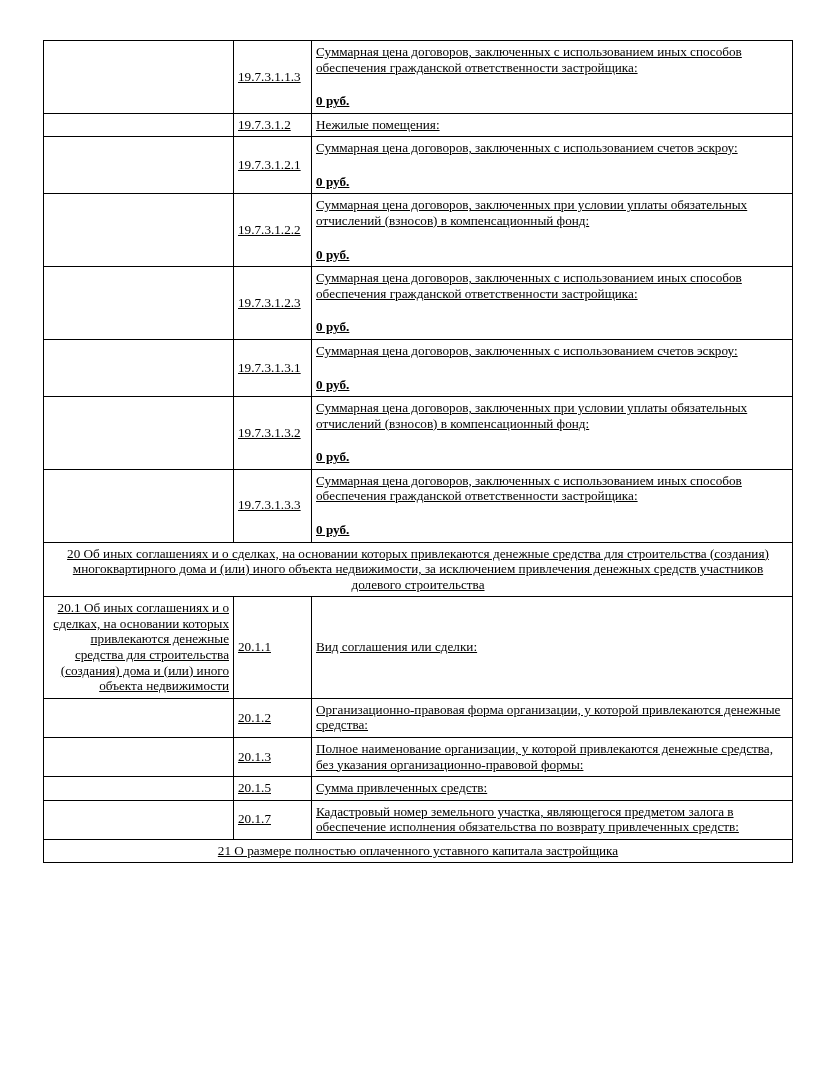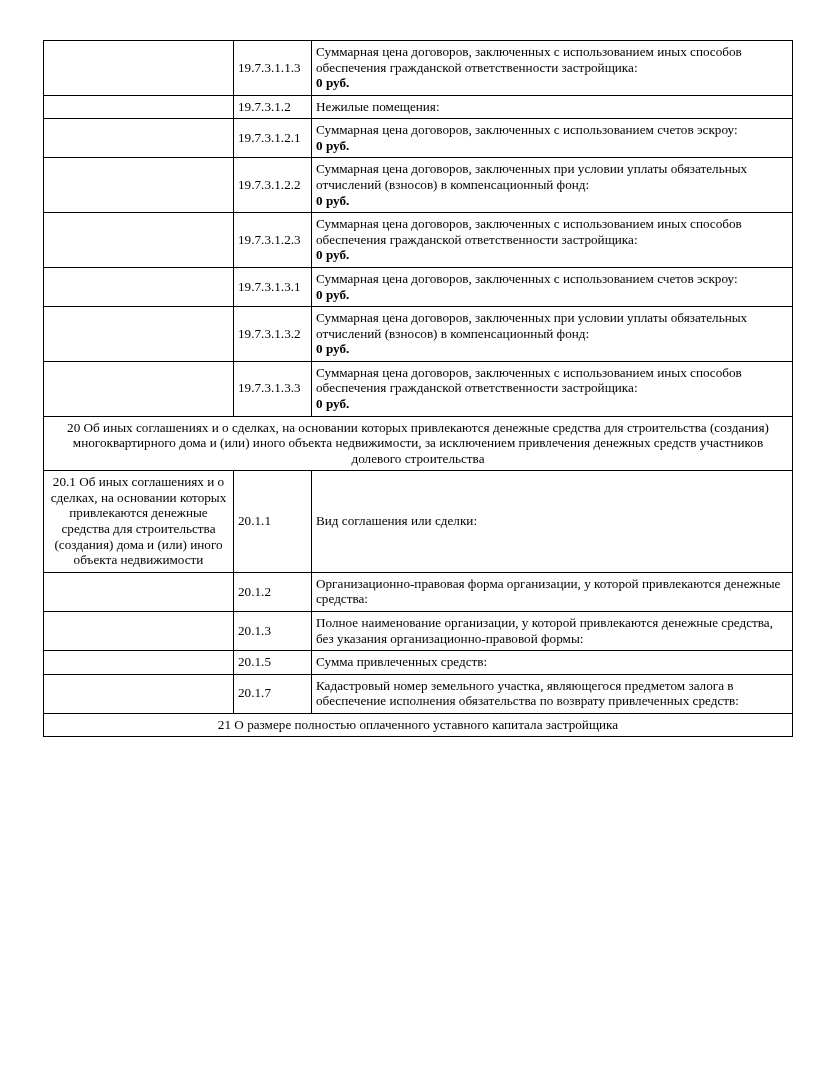--- a/index.html
+++ b/index.html
@@ -24,43 +24,44 @@
     width: 749px;
     border-collapse: collapse;
     table-layout: fixed;
     font-size: 13.2px;
     line-height: 1.18;
   }
   table.doc-table td {
     border: 1px solid #000000;
     vertical-align: middle;
     padding: 3px 4px 4px 4px;
+    text-decoration: underline;
   }
   col.c1 { width: 190px; }
   col.c2 { width: 78px; }
   col.c3 { width: 481px; }
 
   td.col-code {
     vertical-align: middle;
   }
   td.col-left-head {
     vertical-align: top;
-    text-align: center;
+    text-align: right;
     padding-top: 4px;
   }
   td.col-text {
     text-align: left;
     vertical-align: middle;
   }
   td.full {
     text-align: center;
     vertical-align: top;
     padding: 4px 5px 5px 5px;
   }
-  .bold { font-weight: bold; }
+  .bold { font-weight: bold; margin-top: 18px; }
   .line { display: block; }
   .justify { text-align: justify; }
 </style>
 </head>
 <body>
 
 <div class="page">
   <table class="doc-table">
     <colgroup>
       <col class="c1">

